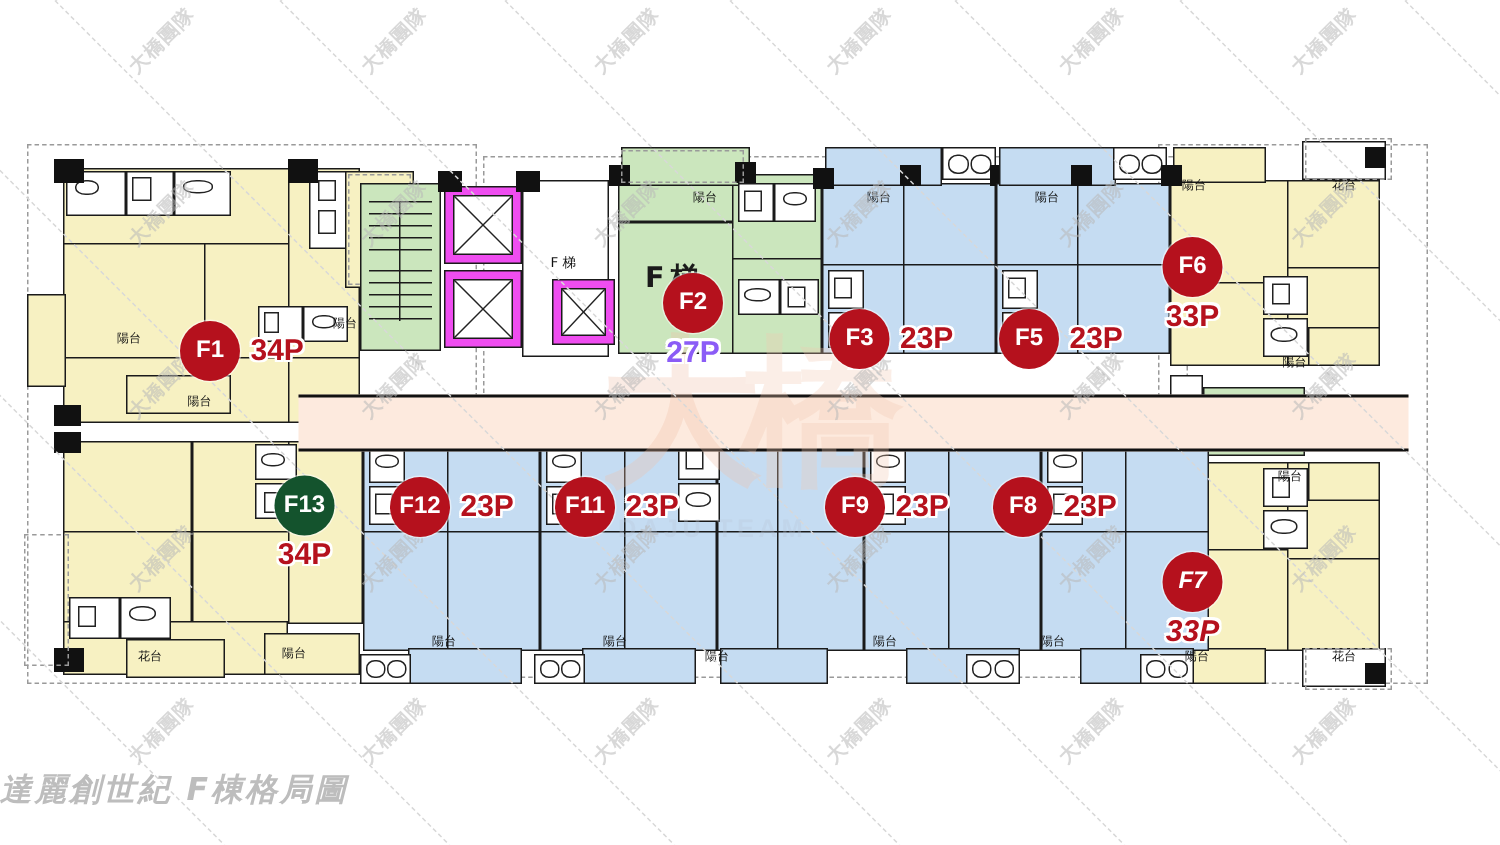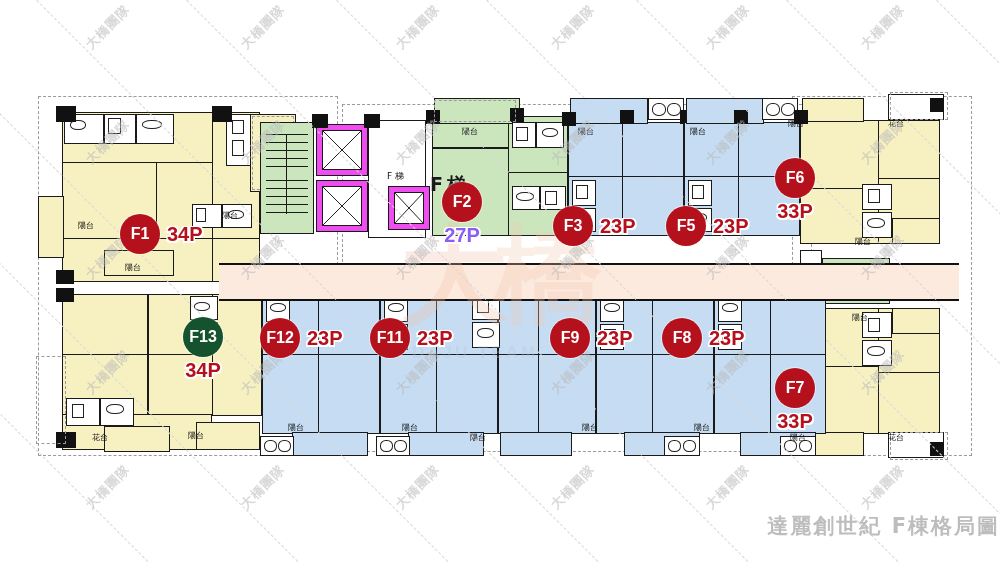--- a/index.html
+++ b/index.html
@@ -63,21 +63,21 @@
     left: 12px; top: 128px;
     font-size: 17px;
     font-weight: 700;
     letter-spacing: 3px;
     color: #b8c6d8;
   }
 
   
   #plan {
     position: absolute;
-    left: 44px; top: 100px;
+    left: 24px; top: 100px;
     width: 930px; height: 355px;
     z-index: 10;
   }
   .rm {
     position: absolute;
     border: 1px solid #1a1a1a;
     background: #f4f0c4;
   }
   .rm.yel  { background: #f7f1c2; }
   .rm.blu  { background: #c5dcf2; }
@@ -176,27 +176,28 @@
     line-height: 1;
     font-family: "Liberation Sans", sans-serif;
   }
   .unit.stack .sz { margin-left: 0; margin-top: 3px; }
 
   
   #caption {
     position: absolute;
     left: 0; right: 0;
     top: 512px;
-    text-align: right;
+    text-align: left;
     font-size: 21px;
     font-weight: 700;
     letter-spacing: 2px;
     color: #bdbdbd;
     z-index: 80;
     font-family: "DejaVu Sans", sans-serif;
+    font-style: italic;
   }
 </style>
 </head>
 <body>
 
 <div id="stage">
 
   <div class="wm-tile" id="wm-tile">
       <div class="wm-line" style="left: -563px; top: 0px; width: 2210.42px; transform: rotate(45deg);"></div>
       <div class="wm-line" style="left: -563px; top: 0px; width: 2210.42px; transform: rotate(-45deg);"></div>
@@ -553,21 +554,21 @@
         <div class="sz" style="color: rgb(181, 17, 29);">23P</div>
       </div>
       <div class="unit" style="left: 666px; top: 206px;">
         <div class="badge" style="background: rgb(181, 17, 29);">F5</div>
         <div class="sz" style="color: rgb(181, 17, 29);">23P</div>
       </div>
       <div class="unit stack" style="left: 775px; top: 158px;">
         <div class="badge" style="background: rgb(181, 17, 29);">F6</div>
         <div class="sz" style="color: rgb(181, 17, 29);">33P</div>
       </div>
-      <div class="unit stack" style="left: 775px; top: 368px;">
+      <div class="unit stack" style="left: 775px; top: 368px; font-style: italic;">
         <div class="badge" style="background: rgb(181, 17, 29);">F7</div>
         <div class="sz" style="color: rgb(181, 17, 29);">33P</div>
       </div>
       <div class="unit" style="left: 662px; top: 318px;">
         <div class="badge" style="background: rgb(181, 17, 29);">F8</div>
         <div class="sz" style="color: rgb(181, 17, 29);">23P</div>
       </div>
       <div class="unit" style="left: 550px; top: 318px;">
         <div class="badge" style="background: rgb(181, 17, 29);">F9</div>
         <div class="sz" style="color: rgb(181, 17, 29);">23P</div>

